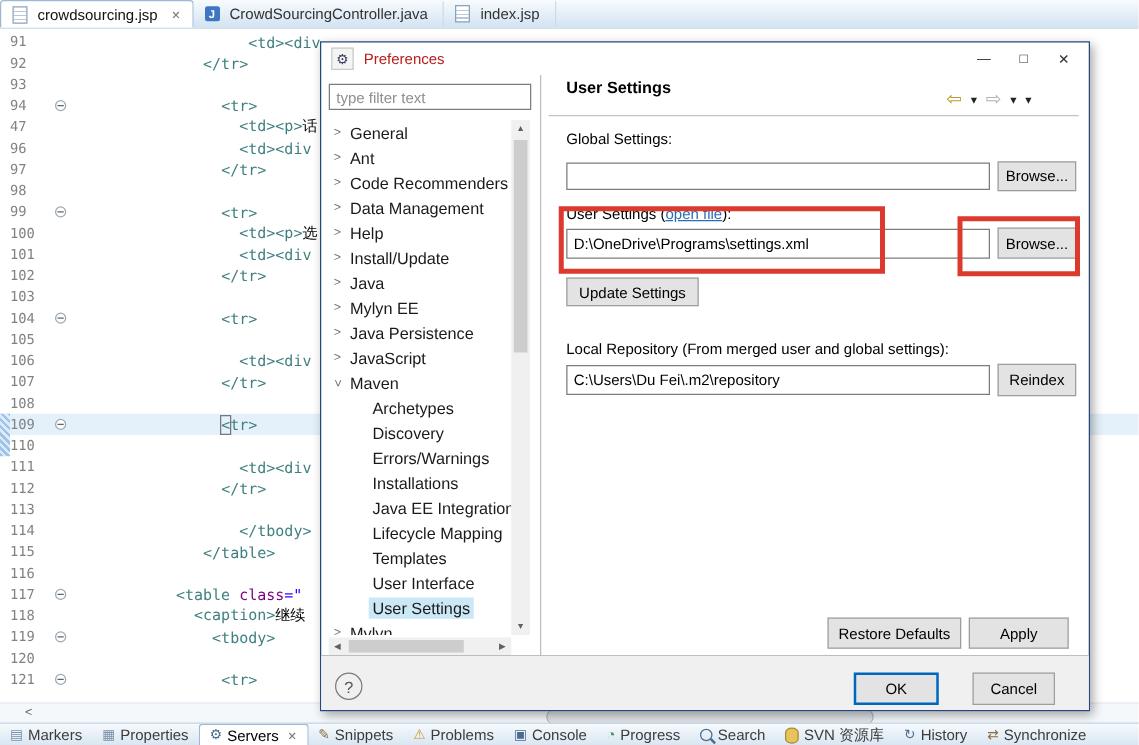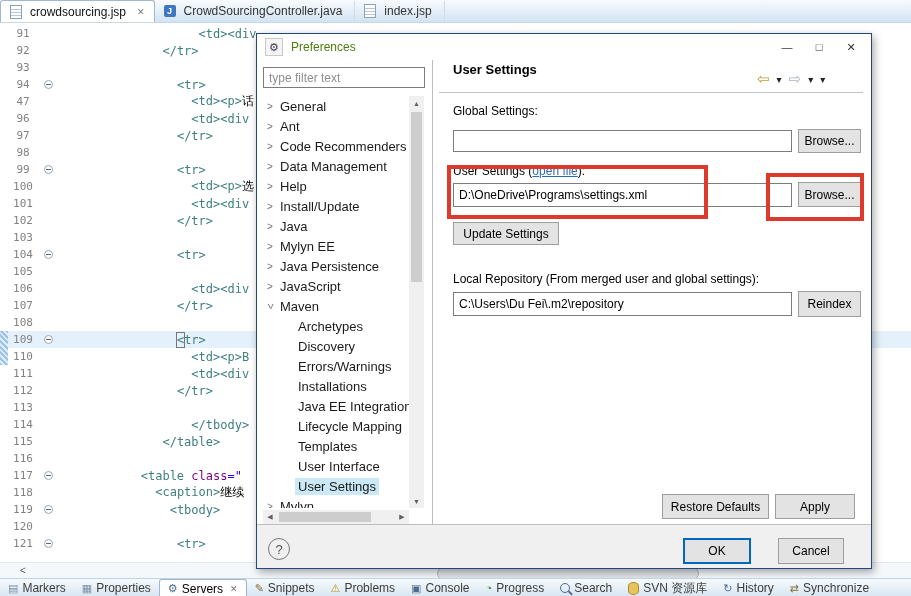--- a/index.html
+++ b/index.html
@@ -20,39 +20,39 @@
   [data-name="java-file-icon"]{width:12px;height:12px;background:#3f76c2;border-radius:2px;color:#fff;
       font-size:9px;font-weight:bold;display:inline-flex;align-items:center;justify-content:center}
   [data-name="java-file-icon"]::before{content:"J"}
 
   
   #editor{position:absolute;left:0;top:22px;width:911px;height:556px;background:#fff;z-index:1}
   .row{position:absolute;left:0;width:100%;height:17px;display:flex;align-items:center}
   .row.current{background:#e4f1fb}
   .ann{width:8px;height:17px;flex:none}
   .ann.mk{background:repeating-linear-gradient(45deg,#9fc3e8 0 2px,#dcebf9 2px 4px)}
-  .lnum{width:30px;flex:none;text-align:center;color:#828282;font:11px "DejaVu Sans Mono",monospace;padding-right:4px}
+  .lnum{width:30px;flex:none;text-align:left;color:#828282;font:11px "DejaVu Sans Mono",monospace;padding-right:4px}
   .fold{width:12px;flex:none;display:flex;align-items:center;justify-content:center}
   .foldc{width:9px;height:9px;border:1px solid #9aa7b2;border-radius:50%;background:#fff;position:relative;box-sizing:border-box}
   .foldc::after{content:"";position:absolute;left:1px;right:1px;top:3px;border-top:1px solid #5b6770}
   .codeline{font:12px "DejaVu Sans Mono",monospace;color:#3f7f7f;white-space:pre}
   .cjk{color:#000}
   .attr{color:#7f007f}
   .val{color:#2a00ff}
   .cursor{outline:1px solid #777}
   #hscroll{position:absolute;left:0;top:540px;width:911px;height:16px;background:#f5f8fb;border-top:1px solid #e2eaf2}
   #hs-arrow{position:absolute;left:20px;top:2px;font-size:10px;color:#51606e}
   #hs-thumb{position:absolute;left:437px;top:4px;width:260px;height:11px;background:#dfe3e7;
             border:1px solid #b3bac2;border-radius:7px}
 
   
   #dialog{position:absolute;left:256px;top:33px;width:614px;height:534px;background:#fff;z-index:10;
           border:1px solid #26477d;box-shadow:2px 3px 8px rgba(0,0,0,.35);font-size:12px;box-sizing:content-box}
   .titlebar{position:absolute;left:0;top:0;width:100%;height:26px;display:flex;align-items:center;gap:8px;padding-left:8px;box-sizing:border-box}
-  .titletext{font-size:12px;color:#4d7c0f}
+  .titletext{font-size:12px;color:#b91c1c}
   [data-name="preferences-window-icon"]{width:16px;height:16px;border:1px solid #c9c9c9;background:#f4f4f4;
       display:inline-flex;align-items:center;justify-content:center;font-size:11px;color:#3a3d5c}
   [data-name="preferences-window-icon"]::before{content:"⚙"}
   .winbtns{position:absolute;right:4px;top:0;height:26px;display:flex}
   .winbtn{width:32px;height:26px;display:flex;align-items:center;justify-content:center;font-size:11px;color:#333}
 
   .tinput{position:absolute;border:1px solid #7c7c7c;font-size:12px;font-family:"Liberation Sans",sans-serif;
           padding:2px 5px;box-sizing:border-box;color:#000;background:#fff}
   .tinput::placeholder{color:#8f8f8f}
 
@@ -255,21 +255,20 @@
         <span class="lnum" data-name="line-number">109</span>
         <span class="fold" data-name="fold-column">
           <span class="foldc" data-name="collapse-icon"></span>
         </span>
         <span class="codeline" data-name="code-text" style="padding-left: 122.91px;"><span class="cursor">&lt;</span>tr&gt;</span>
       </div>
       <div class="row" data-name="code-line-110" style="top: 326px;">
         <span class="ann mk" data-name="occurrence-marker"></span>
         <span class="lnum" data-name="line-number">110</span>
         <span class="fold" data-name="fold-column"></span>
-        <span class="codeline" data-name="code-text" style="padding-left: 137.37px;">&lt;td&gt;&lt;p&gt;B</span>
       </div>
       <div class="row" data-name="code-line-111" style="top: 343px;">
         <span class="ann" data-name="annotation-ruler"></span>
         <span class="lnum" data-name="line-number">111</span>
         <span class="fold" data-name="fold-column"></span>
         <span class="codeline" data-name="code-text" style="padding-left: 137.37px;">&lt;td&gt;&lt;div</span>
       </div>
       <div class="row" data-name="code-line-112" style="top: 360px;">
         <span class="ann" data-name="annotation-ruler"></span>
         <span class="lnum" data-name="line-number">112</span>

